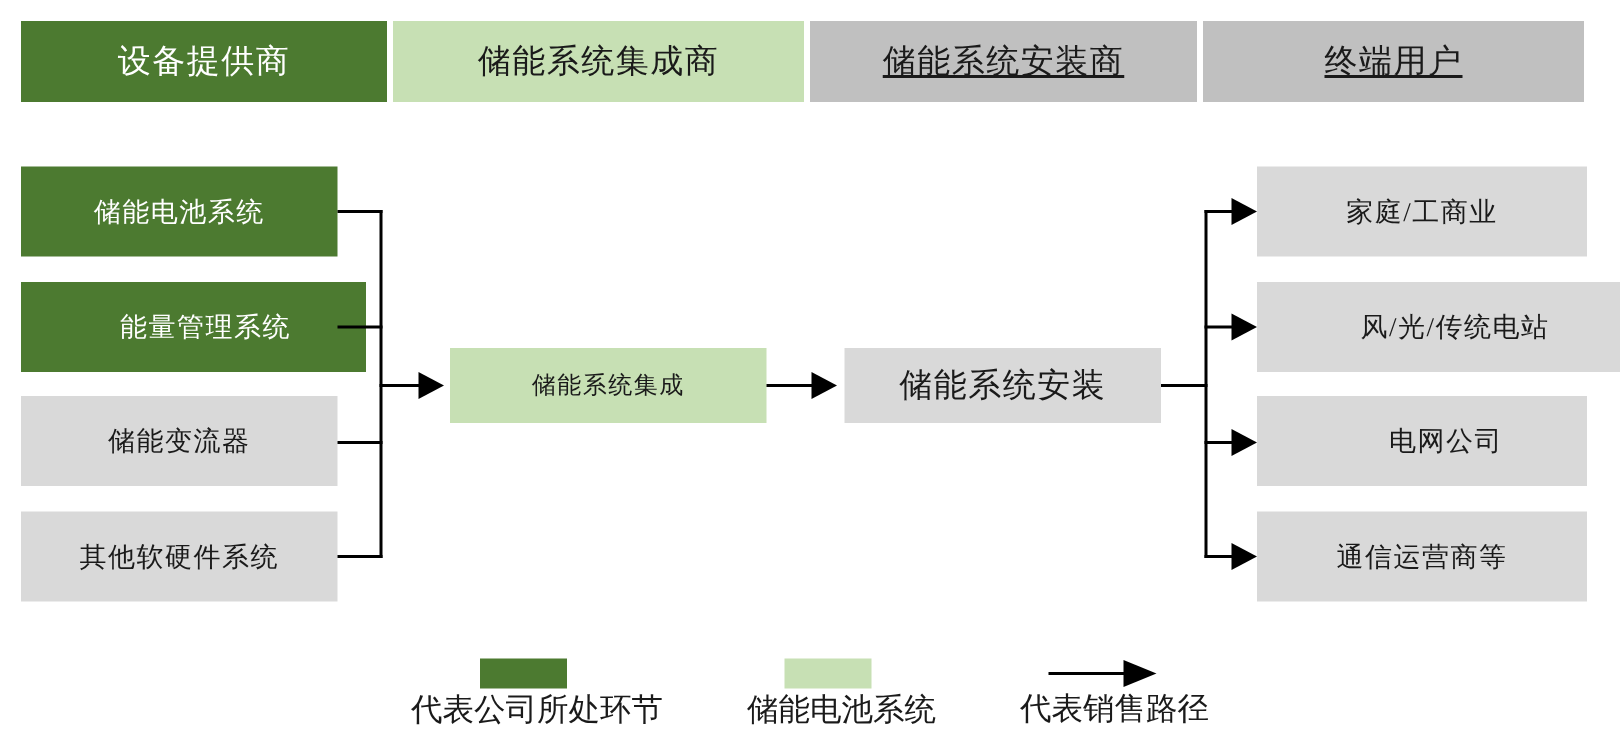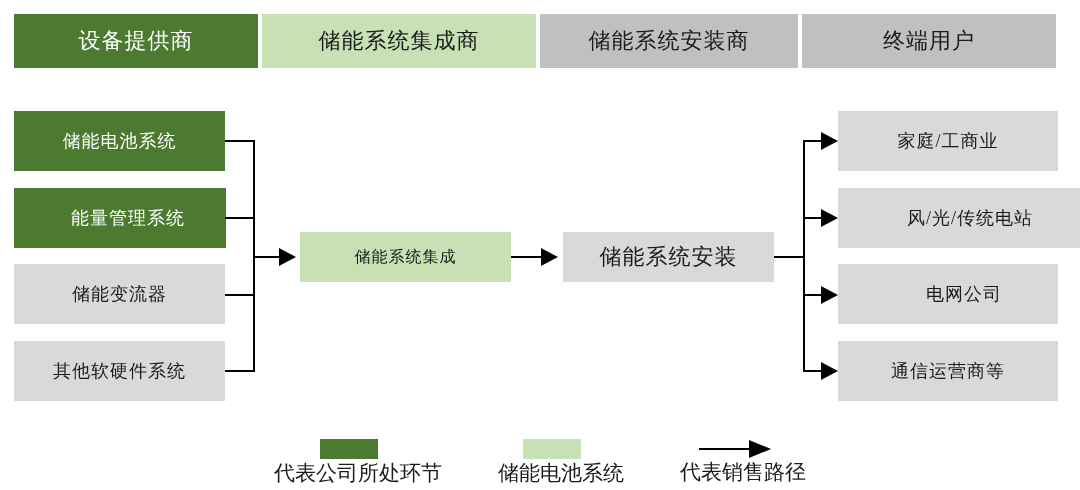--- a/index.html
+++ b/index.html
@@ -24,21 +24,21 @@
     display: flex;
     align-items: center;
     justify-content: center;
     font-size: 22px;
     letter-spacing: 1px;
     box-sizing: border-box;
     white-space: nowrap;
   }
   .hdr-dark  { background: #4c7a30; color: #ffffff; }
   .hdr-light { background: #c7e0b4; color: #1a1a1a; }
-  .hdr-grey  { background: #c0c0c0; color: #1a1a1a; }
+  .hdr-grey  { background: #c0c0c0; color: #1a1a1a; text-decoration: underline; }
 
   
   .node {
     position: absolute;
     display: flex;
     align-items: center;
     justify-content: center;
     font-size: 18px;
     letter-spacing: 1px;
     box-sizing: border-box;
@@ -120,21 +120,21 @@
   <div class="hdr hdr-grey" style="left:540px; width:258px;">
     <span>储能系统安装商</span>
   </div>
   <div class="hdr hdr-grey" style="left:802px; width:254px;">
     <span>终端用户</span>
   </div>
 
   <div class="node n-dark" style="left:14px; top:111px; width:211px; height:60px;">
     <span>储能电池系统</span>
   </div>
-  <div class="node n-dark" style="left:14px; top:188px; width:212px; height:60px;padding-left:16px;">
+  <div class="node n-dark" style="left:14px; top:188px; width:230px; height:60px;padding-left:16px;">
     <span>能量管理系统</span>
   </div>
   <div class="node n-grey" style="left:14px; top:264px; width:211px; height:60px;">
     <span>储能变流器</span>
   </div>
   <div class="node n-grey" style="left:14px; top:341px; width:211px; height:60px;">
     <span>其他软硬件系统</span>
   </div>
 
   <div class="wire wire-h" style="left:225px; top:140px; width:30px;"></div>

